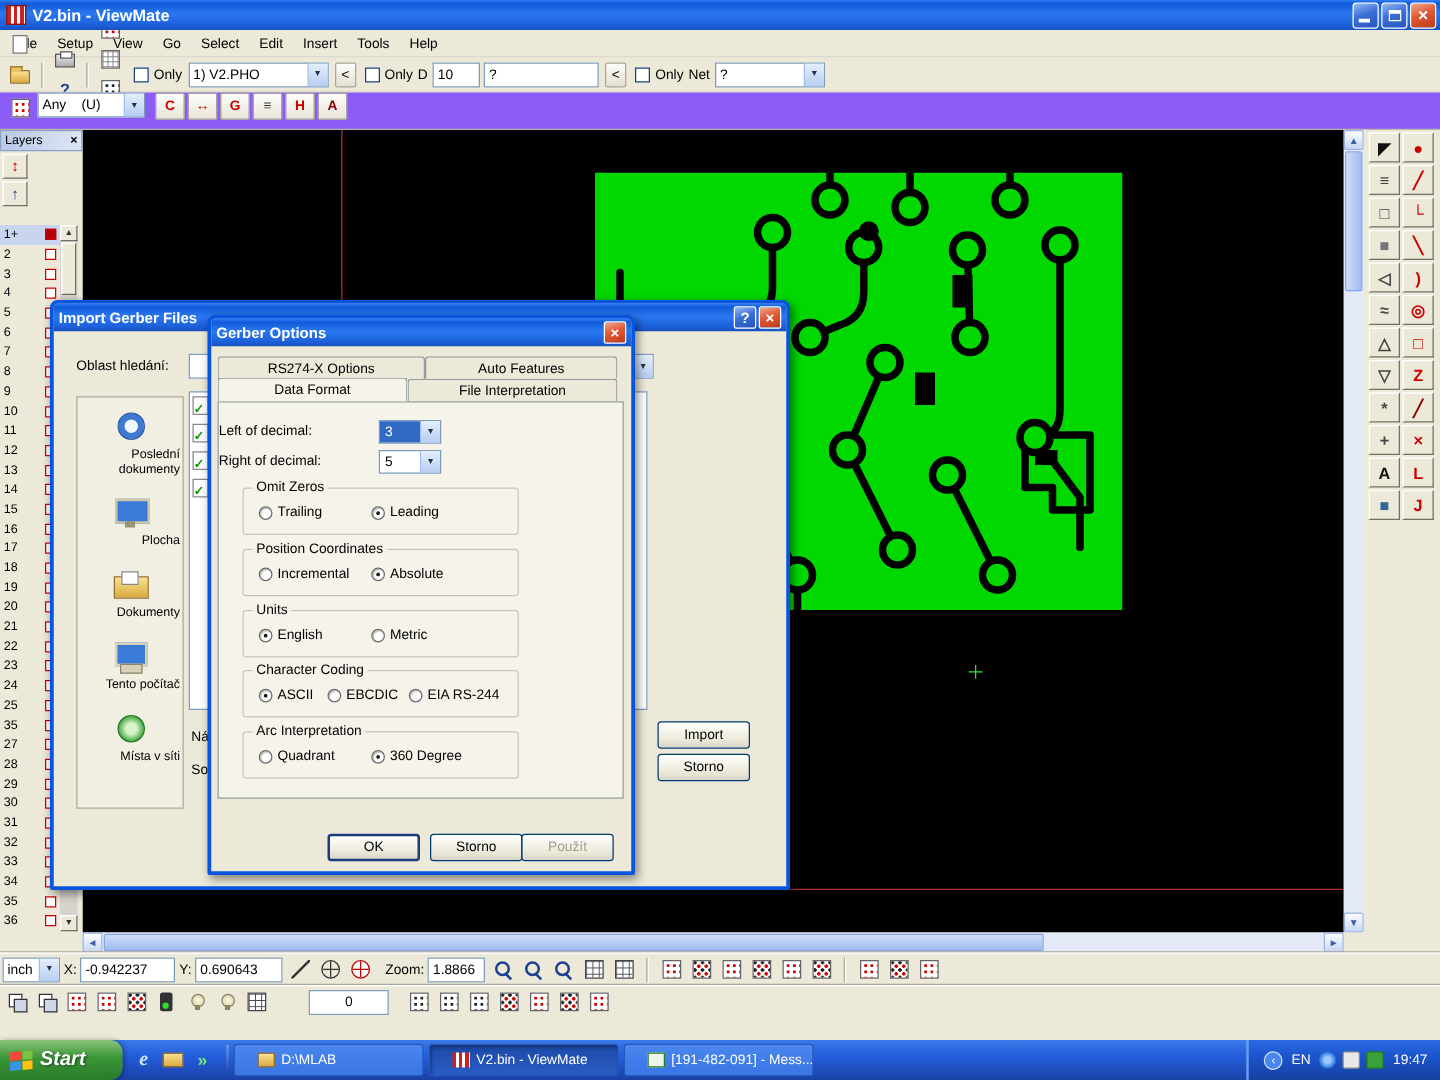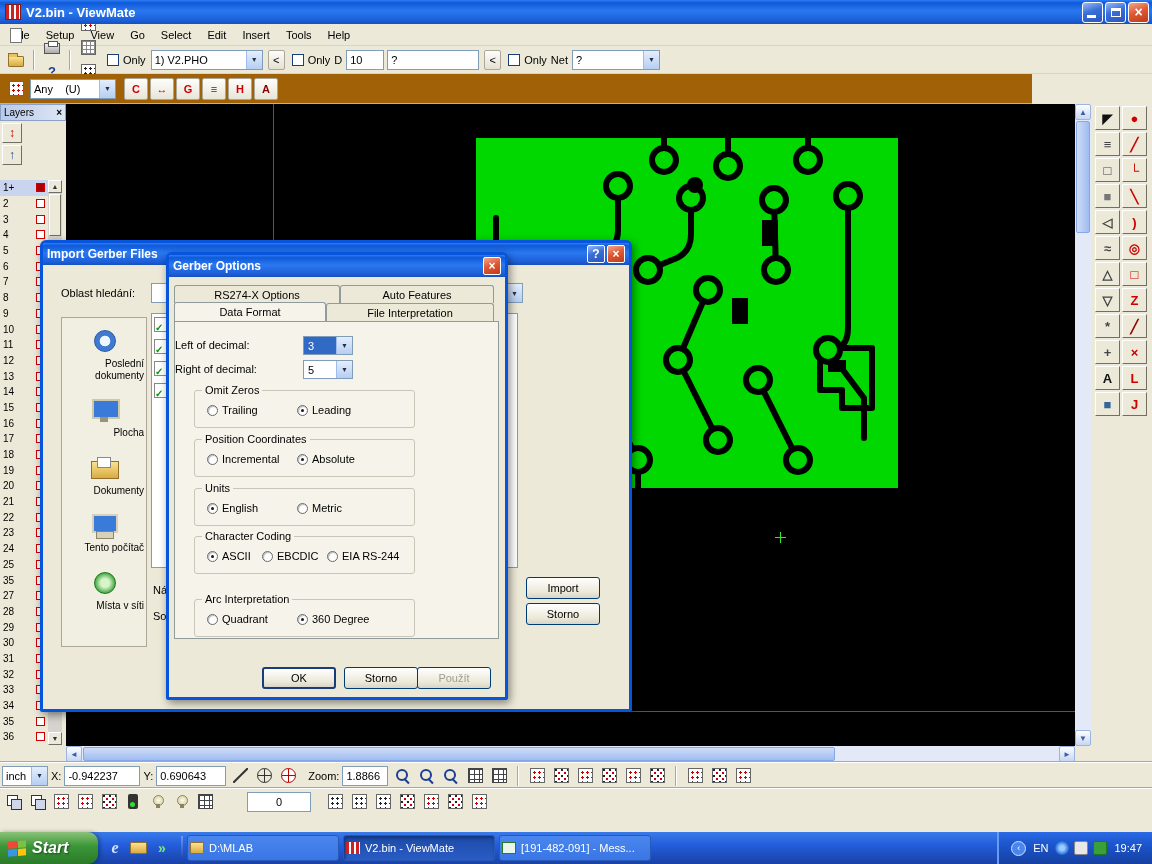--- a/index.html
+++ b/index.html
@@ -19,22 +19,22 @@
   .wb .g-rest{width:10px;height:9px;border:1px solid #fff;border-top:3px solid #fff}
   .wb.close{background:linear-gradient(160deg,#f2a78e,#e05a35 45%,#bf3a1a);font-weight:bold;font-size:14px}
   .winbtns{margin-left:auto;display:flex}
 
   
   #menubar{position:absolute;left:0;top:24px;width:1152px;height:22px;background:#ece9d8;display:flex;
     align-items:center;padding-left:4px;border-bottom:1px solid #d8d4c8}
   .menu-item{padding:2px 8px}
   #toolbar1{position:absolute;left:0;top:46px;width:1152px;height:28px;background:#ece9d8;display:flex;
     align-items:center;padding:0 4px;gap:1px;border-bottom:1px solid #d8d4c8}
-  #toolbar2{position:absolute;left:0;top:74px;width:1032px;height:30px;background:#a16207;display:flex;
-    align-items:center;padding:0 4px;gap:2px;border-bottom:1px solid #b8b4a8}
+  #toolbar2{position:absolute;left:0;top:74px;width:1152px;height:30px;background:#8b5cf6;display:flex;
+    padding:0 4px;gap:2px;border-bottom:1px solid #b8b4a8}
   .tbtn{width:24px;height:24px;display:flex;align-items:center;justify-content:center;border:1px solid transparent}
   .tbtn2{width:24px;height:22px;display:flex;align-items:center;justify-content:center;font-weight:bold;
     border:1px solid #aca899;background:linear-gradient(#fdfdfb,#e8e5d8);border-radius:2px}
   .sep{width:2px;height:20px;border-left:1px solid #aca899;border-right:1px solid #fff;margin:0 4px}
   .chk{width:12px;height:12px;border:1px solid #1a3f7a;background:#fff;display:inline-block;margin:0 3px 0 6px}
   .combo{height:20px;background:#fff;border:1px solid #7f9db9;display:flex;align-items:center;font-size:11px}
   .combo .val{flex:1;padding:0 3px;white-space:pre;overflow:hidden}
   .combo .arrow{width:16px;align-self:stretch;background:linear-gradient(#e4eefc,#b6cef2);
     border-left:1px solid #9ebcf0;display:flex;align-items:center;justify-content:center;font-size:7px;color:#234}
   .sbtn{width:17px;height:20px;display:flex;align-items:center;justify-content:center;
@@ -218,21 +218,21 @@
     font-size:16px;text-shadow:1px 1px 2px #1a4a1a;box-shadow:2px 0 4px rgba(0,0,0,.3)}
   .flag{width:18px;height:15px;display:grid;grid-template:1fr 1fr / 1fr 1fr;gap:1px;transform:skewY(-5deg)}
   .flag i{display:block}
   #quick{display:flex;align-items:center;gap:6px;padding:0 8px}
   .ql{width:18px;height:18px;display:flex;align-items:center;justify-content:center}
   .ql-internet-explorer{color:#cfe4ff;font-family:"Liberation Serif",serif;font-weight:bold;font-style:italic;font-size:16px}
   .ql-file-explorer{width:17px;height:12px;background:linear-gradient(#fbe190,#d9ab41);border:1px solid #93702c;border-radius:1px}
   .ql-launch{color:#7ae87a;font-weight:bold;font-size:14px}
   .tb-divider{width:2px;margin:4px 2px;background:linear-gradient(#6a9af4,#1c44a8)}
   .task{width:152px;margin:3px 2px;background:linear-gradient(#4a86ee,#3a76e4);border:1px solid #2858b8;
-    border-radius:3px;color:#fff;display:flex;align-items:center;gap:5px;padding:0 2px;font-size:11px;
+    border-radius:3px;color:#fff;display:flex;align-items:center;gap:5px;padding:0 18px;font-size:11px;
     overflow:hidden;white-space:nowrap}
   .task.active{background:linear-gradient(#1c4aa8,#2a5cc4);box-shadow:inset 1px 2px 3px #12347a}
   .ti{width:14px;height:12px;flex:0 0 auto}
   .ti-folder{background:linear-gradient(#fbe190,#d9ab41);border:1px solid #93702c;border-radius:1px}
   .ti-viewmate{background:repeating-linear-gradient(90deg,#c22 0 3px,#fff 3px 5px)}
   .ti-message{background:#eaf6ea;border:1px solid #2a7a2a}
   #tray{margin-left:auto;display:flex;align-items:center;gap:7px;padding:0 10px 0 12px;color:#fff;
     background:linear-gradient(#2a6ae4,#1c55cc 40%,#1640a0);border-left:2px solid #6a9af4}
   .tray-chevron{width:15px;height:15px;border-radius:50%;background:#4a86ee;border:1px solid #cfe0ff;
     display:flex;align-items:center;justify-content:center;font-size:9px}
@@ -856,21 +856,21 @@
             </span>
             <span class="opt" style="left: 67px;">
               <span class="radio"></span>
               <span>EBCDIC</span>
             </span>
             <span class="opt" style="left: 132px;">
               <span class="radio"></span>
               <span>EIA RS-244</span>
             </span>
           </div>
-          <div class="group" style="top: 263px; margin-top: 14px;">
+          <div class="group" style="top: 263px;">
             <span class="legend">Arc Interpretation</span>
             <span class="opt" style="left: 12px; justify-content: flex-end;">
               <span class="radio"></span>
               <span>Quadrant</span>
             </span>
             <span class="opt" style="left: 102px;">
               <span class="radio sel"></span>
               <span>360 Degree</span>
             </span>
           </div>

